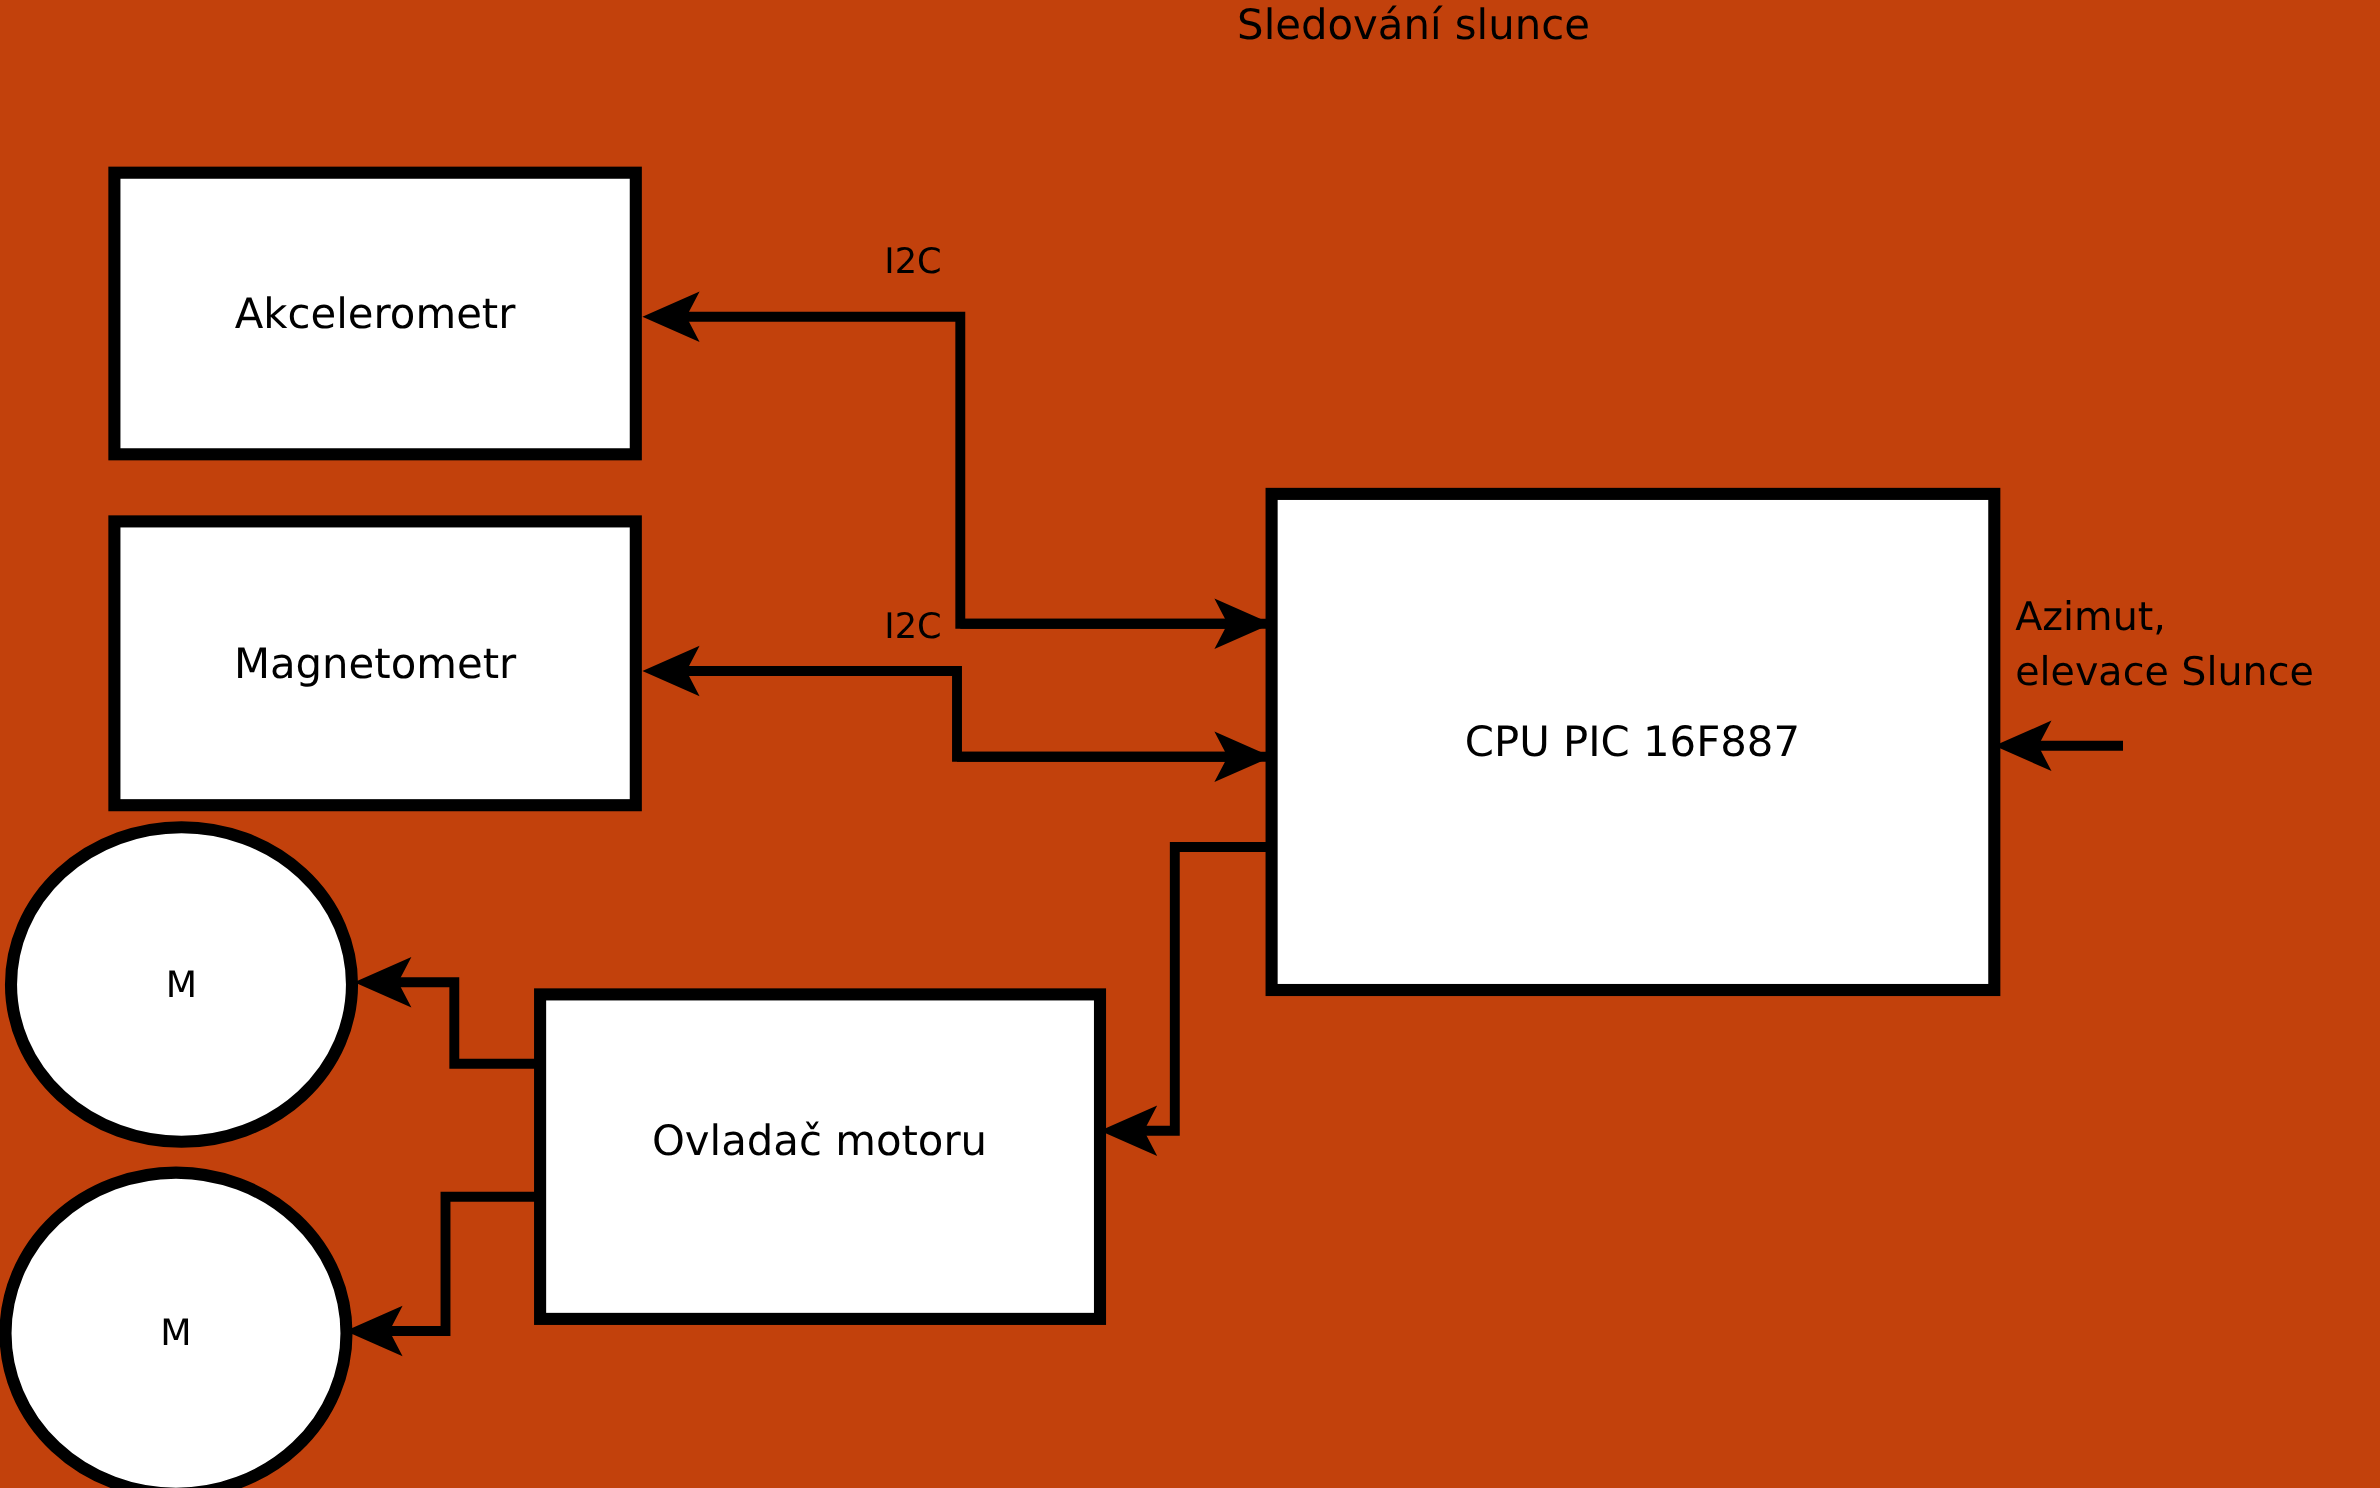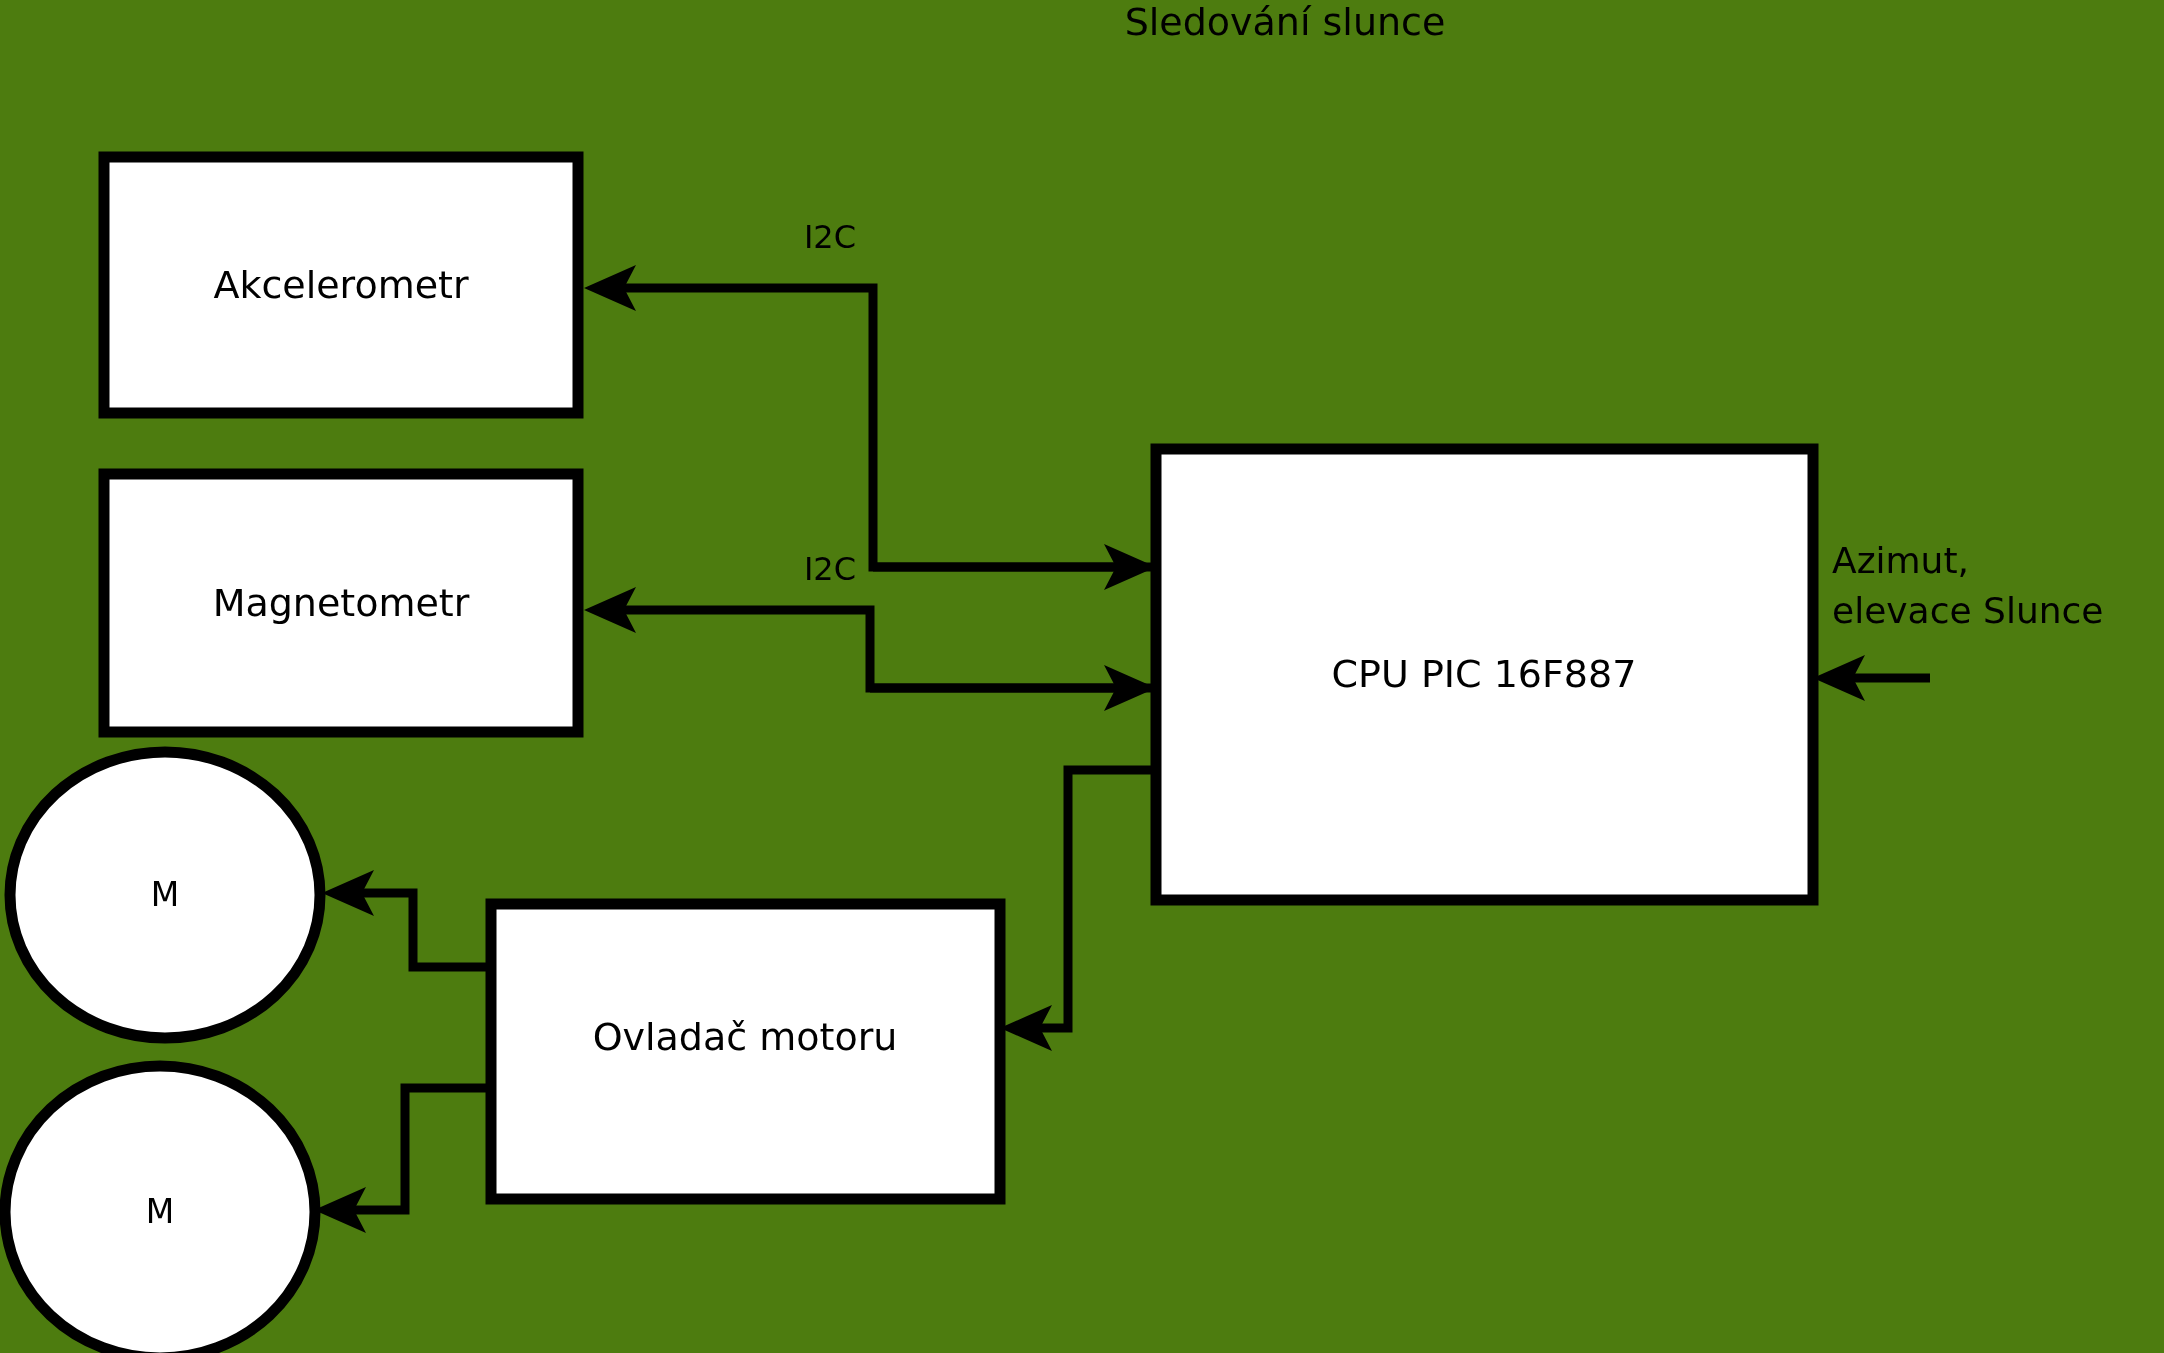--- a/index.html
+++ b/index.html
@@ -10,21 +10,21 @@
   body {
     width: 2164px;
     height: 1353px;
     font-family: "DejaVu Sans", sans-serif;
     overflow: hidden;
   }
   #diagram-root {
     position: relative;
     width: 2164px;
     height: 1353px;
-    background: #4d7c0f;
+    background: #c2410c;
     text-decoration: underline;
   }
   svg#diagram-svg {
     position: absolute;
     top: 0;
     left: 0;
     width: 2164px;
     height: 1353px;
     display: block;
   }

